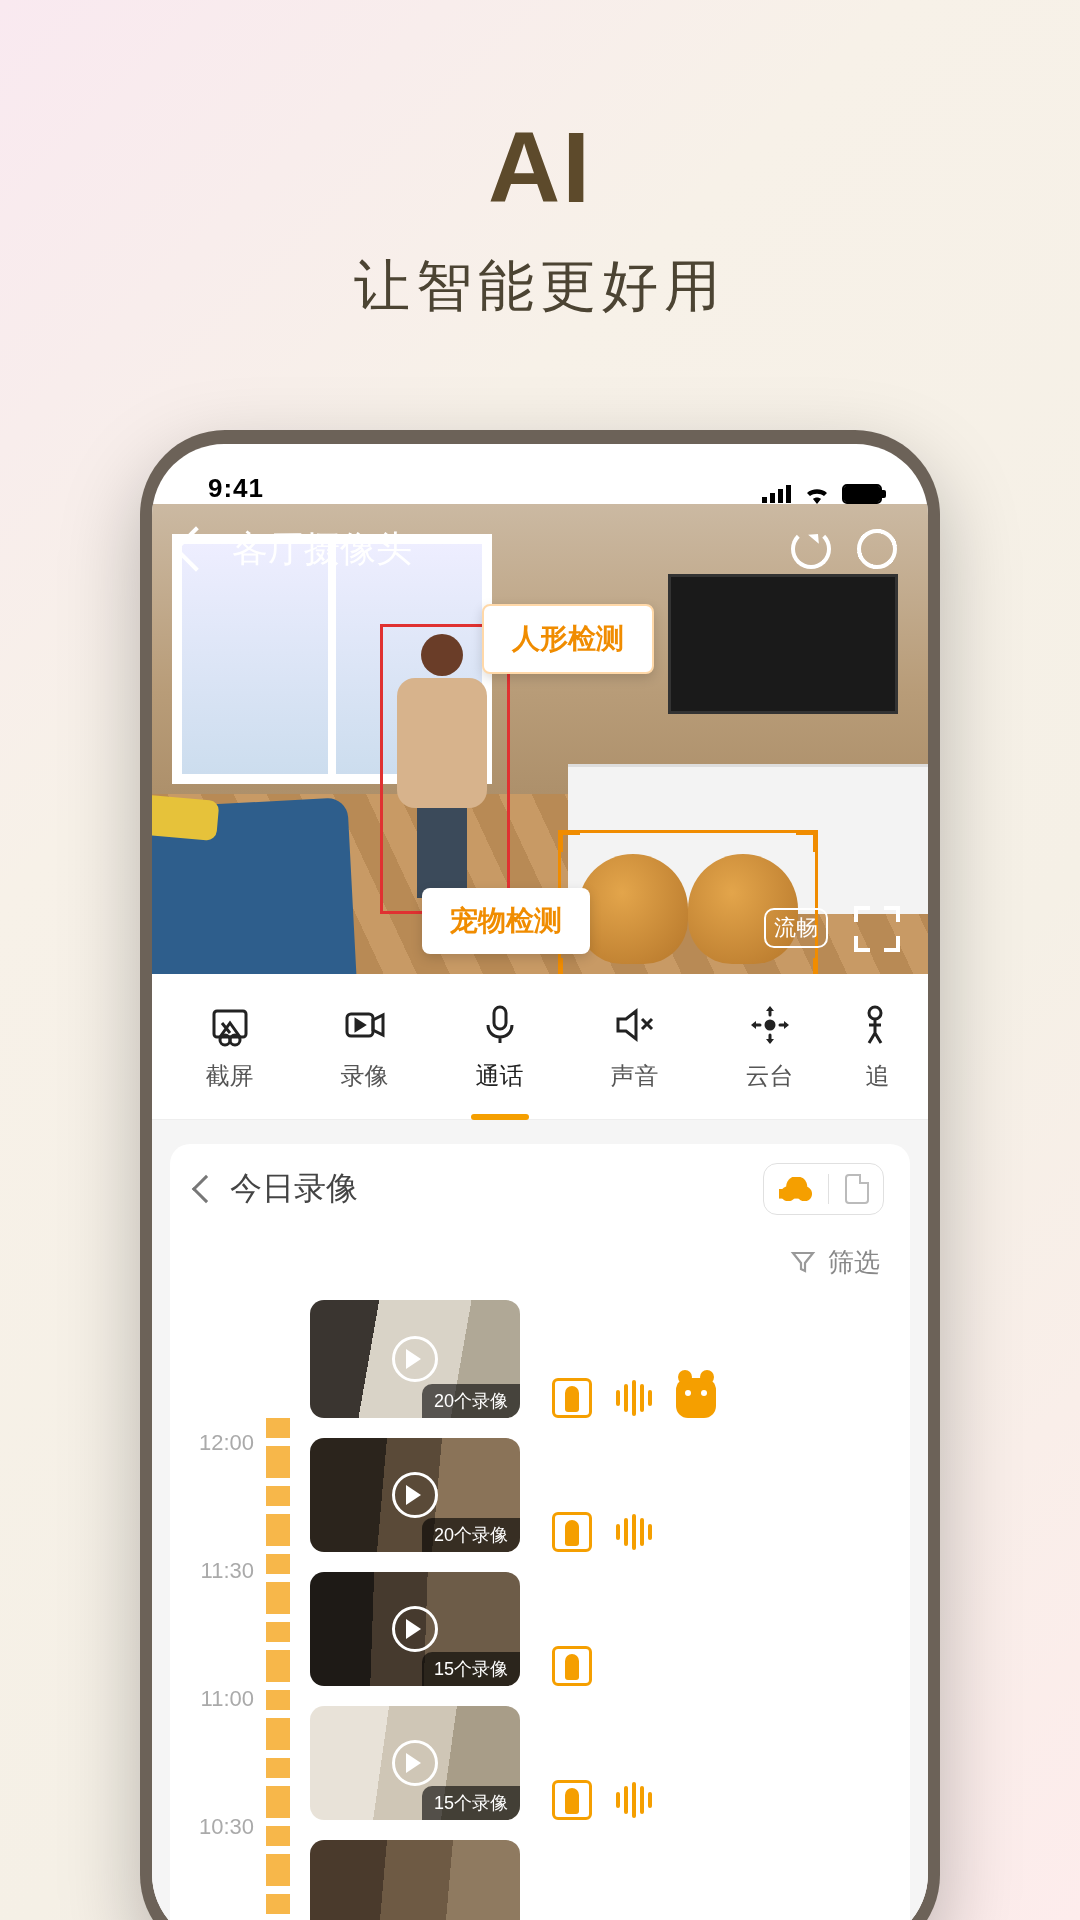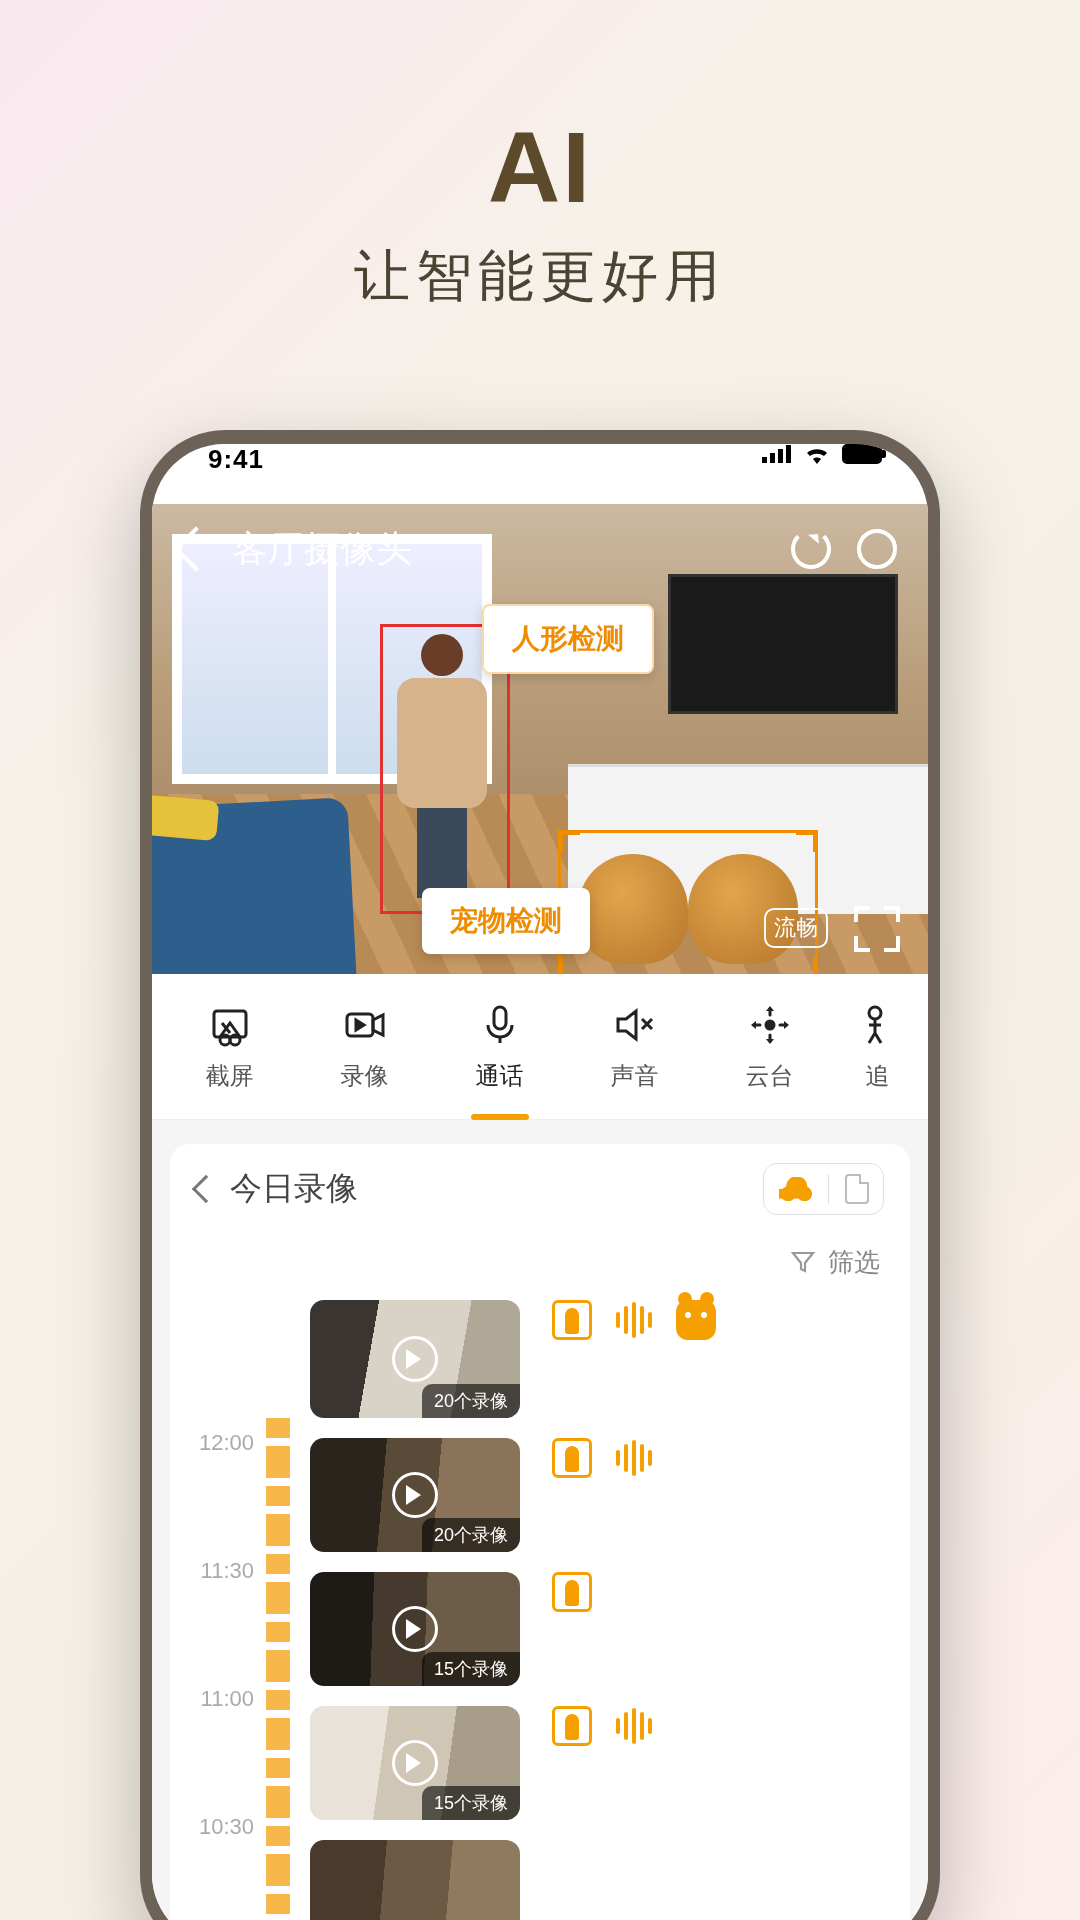--- a/index.html
+++ b/index.html
@@ -2,28 +2,28 @@
 <html><head>
 <meta charset="utf-8">
 <style>
 *{margin:0;padding:0;box-sizing:border-box;-webkit-font-smoothing:antialiased}
 html,body{width:1080px;height:1920px;overflow:hidden}
 body{font-family:-apple-system,"PingFang SC","Helvetica Neue",sans-serif;background:linear-gradient(135deg,#f9e9f0 0%,#f7f1e8 30%,#f5f0e6 65%,#fdecec 100%)}
 
 
 .hero{padding:110px 0 60px;text-align:center}
 .hero-title{font-size:100px;font-weight:800;color:#5d4a2b;letter-spacing:2px}
-.hero-sub{margin-top:14px;font-size:56px;font-weight:500;color:#4c4433;letter-spacing:6px}
+.hero-sub{margin-top:24px;font-size:56px;font-weight:500;color:#4c4433;letter-spacing:6px}
 
 
 .phone{position:absolute;bottom:-40px;left:50%;transform:translateX(-50%);width:800px;height:1530px;border-radius:85px;background:#6c6258;padding:14px 12px;box-shadow:0 30px 80px rgba(0,0,0,.25)}
 .screen{width:100%;height:100%;background:#fff;border-radius:72px;overflow:hidden;display:flex;flex-direction:column}
 
 
-.status{height:60px;display:flex;align-items:flex-start;justify-content:space-between;padding:0 46px 0 56px}
+.status{height:60px;display:flex;align-items:flex-end;justify-content:space-between;padding:12px 46px 0 56px}
 .status-time{font-size:26px;font-weight:700;letter-spacing:1px}
 .status-icons{display:flex;gap:12px;align-items:center}
 .sig{width:30px;height:18px}
 .wifi{width:26px;height:20px}
 .batt{width:40px;height:20px;border:2px solid #000;border-radius:5px;position:relative}
 .batt::after{content:"";position:absolute;right:-6px;top:4px;width:4px;height:8px;background:#000;border-radius:0 2px 2px 0}
 .batt>i{display:block;height:100%;width:100%;background:#000;border-radius:2px}
 
 
 .video{position:relative;height:470px;background:linear-gradient(180deg,#cbb9a2 0%,#b89c78 40%,#9a7b54 100%);overflow:hidden}
@@ -105,21 +105,21 @@
 .st-sd::after{content:"";position:absolute;right:-2px;top:-2px;width:8px;height:8px;background:#fff;border-left:2px solid #bbb;border-bottom:2px solid #bbb}
 .filter-row{height:56px;display:flex;align-items:center;justify-content:flex-end;padding:0 30px;gap:12px;color:#888}
 .funnel{width:26px;height:26px}
 .filter-label{font-size:26px}
 
 .rec-body{flex:1;display:flex;overflow:hidden}
 .timeline{width:120px;position:relative;padding-top:128px}
 .tl-track{position:absolute;right:0;top:128px;bottom:0;width:24px;background:repeating-linear-gradient(#f7b74a 0 20px,transparent 20px 28px,#f7b74a 28px 60px,transparent 60px 68px)}
 .tl-label{position:absolute;right:36px;font-size:22px;color:#aaa}
 .clips{flex:1;overflow:hidden}
-.clip{display:flex;align-items:flex-start;gap:32px;padding:10px 20px}
+.clip{display:flex;align-items:flex-end;gap:32px;padding:10px 20px}
 .clip.featured .thumb{width:210px;height:118px}
 .thumb{width:210px;height:114px;border-radius:14px;position:relative;overflow:hidden;background:#888}
 .thumb.room1{background:linear-gradient(100deg,#3a3530 30%,#d9d3c7 30% 70%,#b0a896 70%)}
 .thumb.room2{background:linear-gradient(95deg,#2b241c 35%,#5a4a38 35% 60%,#8a7358 60%)}
 .thumb.room3{background:linear-gradient(92deg,#1e1a16 30%,#463a2e 30% 55%,#6d5c48 55%)}
 .thumb.room4{background:linear-gradient(98deg,#e8e2d8 35%,#cfc6b6 35% 65%,#a89d88 65%)}
 .thumb.room5{background:linear-gradient(95deg,#4a3a2c 35%,#6e5a44 35% 65%,#8f7a60 65%)}
 .play{position:absolute;left:50%;top:50%;transform:translate(-50%,-50%);width:46px;height:46px;border:3px solid #fff;border-radius:50%;display:flex;align-items:center;justify-content:center}
 .play::after{content:"";border:10px solid transparent;border-left:15px solid #fff;margin-left:6px}
 .count-badge{position:absolute;right:0;bottom:0;background:rgba(0,0,0,.6);color:#fff;font-size:18px;padding:5px 12px;border-radius:10px 0 0 0}

